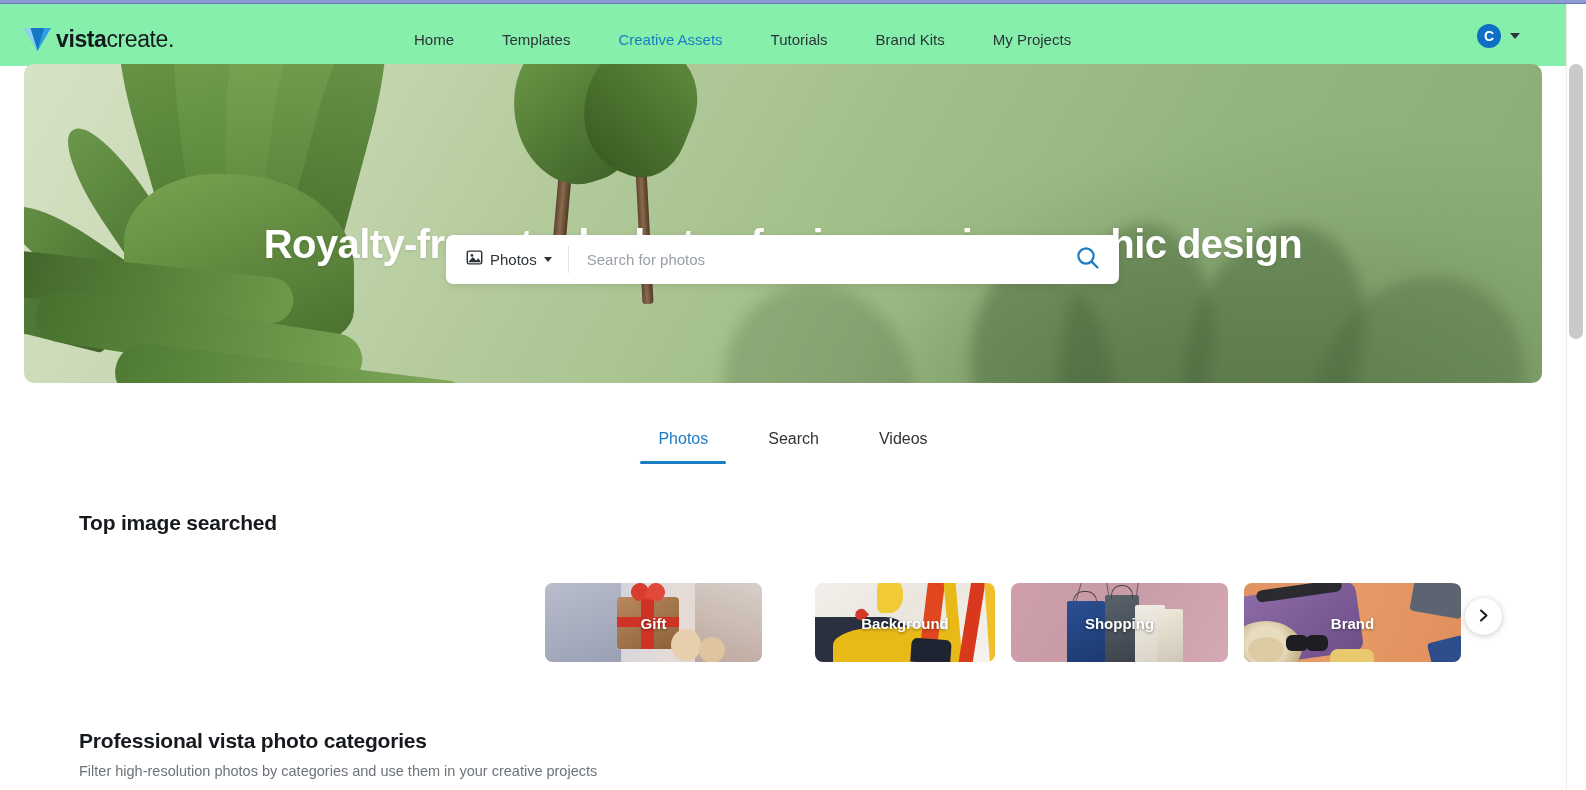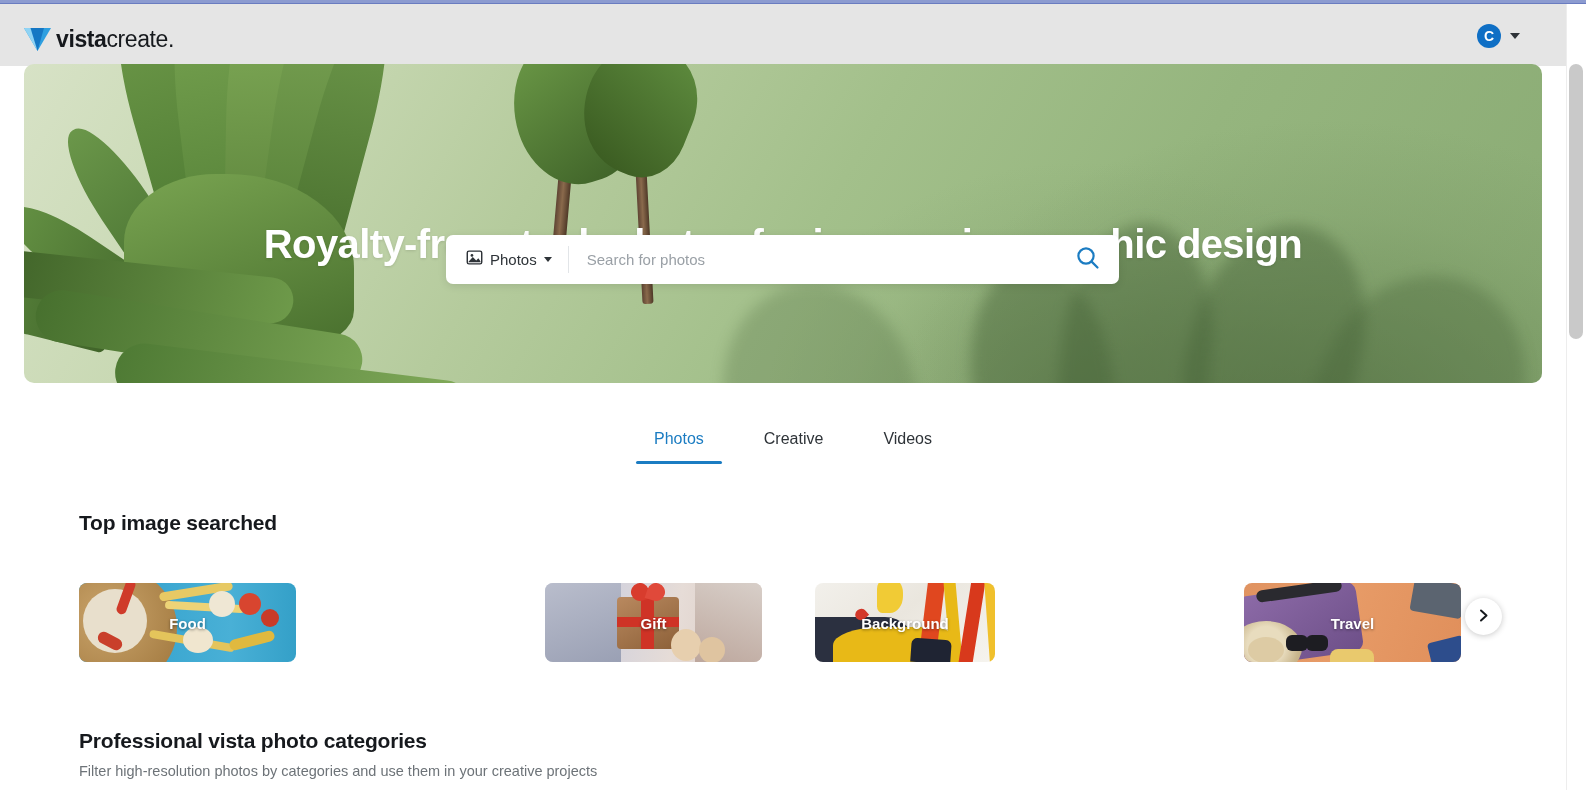--- a/index.html
+++ b/index.html
@@ -12,21 +12,21 @@
   }
   #page { position: relative; width: 1586px; height: 790px; background:#fff; overflow:hidden; }
 
   
   .top-rule { position:absolute; left:0; top:0; width:1586px; height:4px;
      background:#8c9bd0; }
   .top-rule:after{ content:""; position:absolute; left:0; top:3px; width:100%; height:1px; background:#6a7cc0; }
 
   
   .navbar { position:absolute; left:0; top:4px; width:1566px; height:62px;
-    background:#e5e5e5; display:flex; align-items:center; }
+    background:#86efac; display:flex; align-items:center; }
 
   .logo { position:absolute; left:24px; top:19px; display:flex; align-items:flex-end; height:28px; }
   .logo-mark { width:27px; height:23px; position:relative; margin-right:5px; }
   .logo-text { font-size:23px; font-weight:700; color:#16191d; letter-spacing:-0.4px; line-height:23px;}
   .logo-text .thin { font-weight:400; }
   .logo-dot { font-weight:400; }
 
   .nav-links { position:absolute; left:390px; top:4px; height:62px; display:flex; align-items:center; gap:0; }
   .nav-link { position:relative; height:62px; display:flex; align-items:center; justify-content:center;
      font-size:15px; color:#2e3338; cursor:pointer; padding:0 24px; }
@@ -118,20 +118,28 @@
       <span class="logo-mark">
         <svg width="27" height="23" viewBox="0 0 27 23">
           <polygon points="0,0 27,0 13.5,23" fill="#2e9fe0"></polygon>
           <polygon points="0,0 13.5,0 13.5,23" fill="#8fd3f4"></polygon>
           <polygon points="6.5,0 20,0 13.5,23" fill="#1577c4"></polygon>
         </svg>
       </span>
       <span class="logo-text"><span>vista</span><span class="thin">create</span><span class="logo-dot">.</span></span>
     </div>
 
+    <div class="nav-links">
+      <div class="nav-link">Home</div>
+      <div class="nav-link">Templates</div>
+      <div class="nav-link active">Creative Assets</div>
+      <div class="nav-link">Tutorials</div>
+      <div class="nav-link">Brand Kits</div>
+      <div class="nav-link">My Projects</div>
+    </div>
 
     <div class="avatar-wrap">
       <div class="avatar">C</div>
       <div class="caret"></div>
     </div>
   </div>
 
   <div class="hero">
     <div class="hero-bg">
 
@@ -189,45 +197,28 @@
             <circle cx="11" cy="11" r="7.6" fill="none" stroke="#1b7cc2" stroke-width="2.2"></circle>
             <line x1="16.6" y1="16.6" x2="22.5" y2="22.5" stroke="#1b7cc2" stroke-width="2.2" stroke-linecap="round"></line>
           </svg>
         </span>
       </button>
     </div>
   </div>
 
   <div class="asset-tabs">
     <div class="asset-tab active">Photos</div>
-    <div class="asset-tab">Creative</div>
+    <div class="asset-tab">Search</div>
     <div class="asset-tab">Videos</div>
   </div>
 
   <div class="section-title" style="top:511px;">Top image searched</div>
 
   <div class="cards">
 
-    <div class="card" style="left:0px; width:217px;">
-      <div class="art" style="background:linear-gradient(90deg,#2f96c4 0%,#3aa6d0 35%,#49b0d6 70%,#34a0c8 100%);">
-        <div style="position:absolute;left:-20px;top:-14px;width:118px;height:118px;border-radius:50%;background:radial-gradient(circle at 40% 40%,#caa46b,#9c7339);"></div>
-        <div style="position:absolute;left:4px;top:6px;width:64px;height:64px;border-radius:50%;background:#e8dfcc;"></div>
-        <div style="position:absolute;left:80px;top:4px;width:74px;height:9px;border-radius:5px;background:#e7c964;transform:rotate(-9deg);"></div>
-        <div style="position:absolute;left:86px;top:20px;width:80px;height:8px;border-radius:5px;background:#edd377;transform:rotate(3deg);"></div>
-        <div style="position:absolute;left:70px;top:54px;width:86px;height:8px;border-radius:5px;background:#e4c45b;transform:rotate(10deg);"></div>
-        <div style="position:absolute;left:42px;top:-4px;width:10px;height:36px;border-radius:5px;background:#cf3b2a;transform:rotate(20deg);"></div>
-        <div style="position:absolute;left:160px;top:10px;width:22px;height:22px;border-radius:50%;background:#d8452f;"></div>
-        <div style="position:absolute;left:182px;top:26px;width:18px;height:18px;border-radius:50%;background:#c93b27;"></div>
-        <div style="position:absolute;left:130px;top:8px;width:26px;height:26px;border-radius:50%;background:#efe7d4;"></div>
-        <div style="position:absolute;left:104px;top:44px;width:30px;height:26px;border-radius:50%;background:#f0e6cf;"></div>
-        <div style="position:absolute;left:150px;top:52px;width:46px;height:11px;border-radius:6px;background:#e0b93f;transform:rotate(-14deg);"></div>
-        <div style="position:absolute;left:18px;top:52px;width:26px;height:12px;border-radius:6px;background:#c93f2b;transform:rotate(28deg);"></div>
-      </div>
-      <div class="name">Food</div>
-    </div>
 
 
     <div class="card" style="left:466px; width:217px;">
       <div class="art" style="background:linear-gradient(100deg,#c9cad6 0%,#d3d2dc 30%,#e6dcd7 60%,#d9c8c0 100%);">
         <div style="position:absolute;left:0;top:0;width:76px;height:79px;background:linear-gradient(160deg,#b9bdcc,#9aa0b4);"></div>
         <div style="position:absolute;left:150px;top:0;width:67px;height:79px;background:linear-gradient(200deg,#d8cfc9,#bda79d);"></div>
         <div style="position:absolute;left:72px;top:14px;width:62px;height:52px;border-radius:4px;background:linear-gradient(150deg,#b9895f,#8c6038);"></div>
         <div style="position:absolute;left:96px;top:14px;width:13px;height:52px;background:#cf3326;"></div>
         <div style="position:absolute;left:72px;top:34px;width:62px;height:10px;background:#cf3326;"></div>
         <div style="position:absolute;left:86px;top:0px;width:18px;height:18px;border-radius:50% 50% 0 50%;background:#d83c2d;transform:rotate(-18deg);"></div>
@@ -247,35 +238,49 @@
         <div style="position:absolute;left:150px;top:-6px;width:14px;height:90px;background:#d8391c;transform:rotate(9deg);border-radius:3px;"></div>
         <div style="position:absolute;left:172px;top:-6px;width:10px;height:88px;background:#f0c02c;transform:rotate(-4deg);border-radius:3px;"></div>
         <div style="position:absolute;left:188px;top:-6px;width:13px;height:92px;background:#c72f19;transform:rotate(6deg);border-radius:3px;"></div>
         <div style="position:absolute;left:62px;top:-4px;width:26px;height:34px;background:#f1cb35;border-radius:30% 40% 50% 20%;"></div>
         <div style="position:absolute;left:40px;top:26px;width:12px;height:11px;background:#d3382a;border-radius:50% 50% 0 50%;transform:rotate(-40deg);"></div>
         <div style="position:absolute;left:96px;top:56px;width:40px;height:24px;background:#1f2433;border-radius:6px 6px 0 0;transform:rotate(4deg);"></div>
       </div>
       <div class="name">Background</div>
     </div>
 
+    <div class="card" style="left:932px; width:217px;">
+      <div class="art" style="background:linear-gradient(120deg,#cfa0ac 0%,#c79aa6 40%,#d5a9b4 100%);">
+        <div style="position:absolute;left:68px;top:-8px;width:1px;height:28px;background:#6c5a62;transform:rotate(16deg);"></div>
+        <div style="position:absolute;left:96px;top:-8px;width:1px;height:26px;background:#6c5a62;transform:rotate(-10deg);"></div>
+        <div style="position:absolute;left:126px;top:-8px;width:1px;height:26px;background:#6c5a62;transform:rotate(8deg);"></div>
+        <div style="position:absolute;left:56px;top:18px;width:38px;height:62px;background:linear-gradient(160deg,#2a4f93,#1d3a70);border-radius:2px;"></div>
+        <div style="position:absolute;left:94px;top:12px;width:34px;height:68px;background:linear-gradient(160deg,#5a626c,#3b424b);border-radius:2px;"></div>
+        <div style="position:absolute;left:124px;top:22px;width:30px;height:58px;background:linear-gradient(160deg,#f0ece4,#d9d3c6);border-radius:2px;"></div>
+        <div style="position:absolute;left:146px;top:26px;width:26px;height:54px;background:linear-gradient(160deg,#efe9db,#cec7b6);border-radius:2px;"></div>
+        <div style="position:absolute;left:62px;top:8px;width:24px;height:14px;border:1.5px solid #4b4450;border-bottom:0;border-radius:10px 10px 0 0;"></div>
+        <div style="position:absolute;left:100px;top:2px;width:22px;height:14px;border:1.5px solid #4b4450;border-bottom:0;border-radius:10px 10px 0 0;"></div>
+      </div>
+      <div class="name">Shopping</div>
+    </div>
 
     <div class="card" style="left:1165px; width:217px;">
       <div class="art" style="background:linear-gradient(110deg,#e09361 0%,#e79b67 45%,#e08f5b 100%);">
         <div style="position:absolute;left:-4px;top:6px;width:120px;height:70px;border-radius:10px;background:linear-gradient(150deg,#8d6ba8,#6d4f88);transform:rotate(-8deg);"></div>
         <div style="position:absolute;left:12px;top:2px;width:86px;height:12px;border-radius:8px;background:#2a2a2f;transform:rotate(-8deg);"></div>
         <div style="position:absolute;left:-14px;top:38px;width:72px;height:54px;border-radius:50%;background:radial-gradient(circle at 50% 45%,#e8dcbe 40%,#c9b68d 70%,#b9a377);"></div>
         <div style="position:absolute;left:4px;top:54px;width:36px;height:26px;border-radius:50%;background:#ddcba4;"></div>
         <div style="position:absolute;left:42px;top:52px;width:22px;height:16px;border-radius:6px;background:#1d1d22;"></div>
         <div style="position:absolute;left:62px;top:52px;width:22px;height:16px;border-radius:6px;background:#1d1d22;"></div>
         <div style="position:absolute;left:61px;top:56px;width:4px;height:4px;background:#1d1d22;"></div>
         <div style="position:absolute;left:168px;top:-2px;width:52px;height:34px;background:#5b6470;border-radius:4px;transform:rotate(10deg);"></div>
         <div style="position:absolute;left:186px;top:56px;width:36px;height:30px;background:#2d4d8c;border-radius:4px;transform:rotate(-14deg);"></div>
         <div style="position:absolute;left:86px;top:66px;width:44px;height:20px;background:#e9c96d;border-radius:8px;"></div>
       </div>
-      <div class="name">Travel</div>
+      <div class="name">Brand</div>
     </div>
 
     <div class="next-btn">
       <span>
         <svg width="13" height="13" viewBox="0 0 13 13">
           <polyline points="4,1.5 9.5,6.5 4,11.5" fill="none" stroke="#16191d" stroke-width="2" stroke-linecap="round" stroke-linejoin="round"></polyline>
         </svg>
       </span>
     </div>
   </div>

